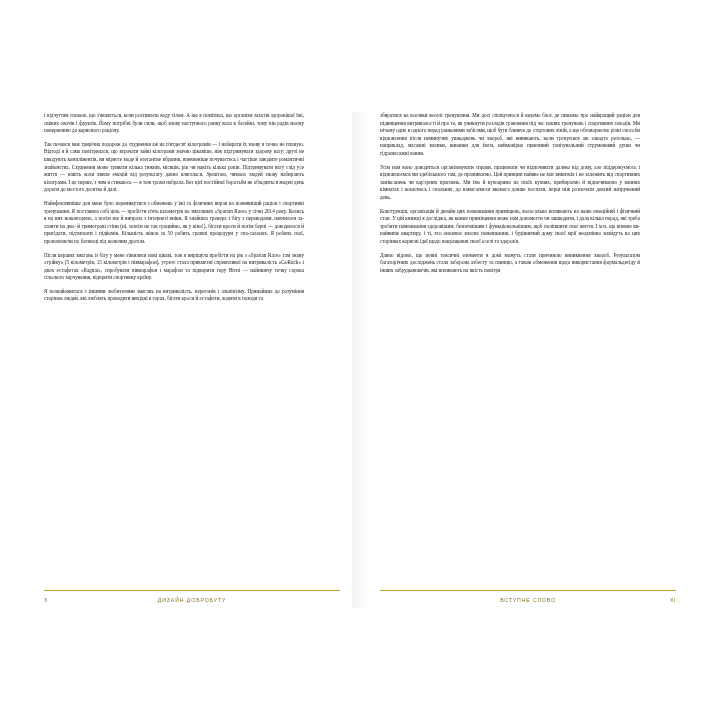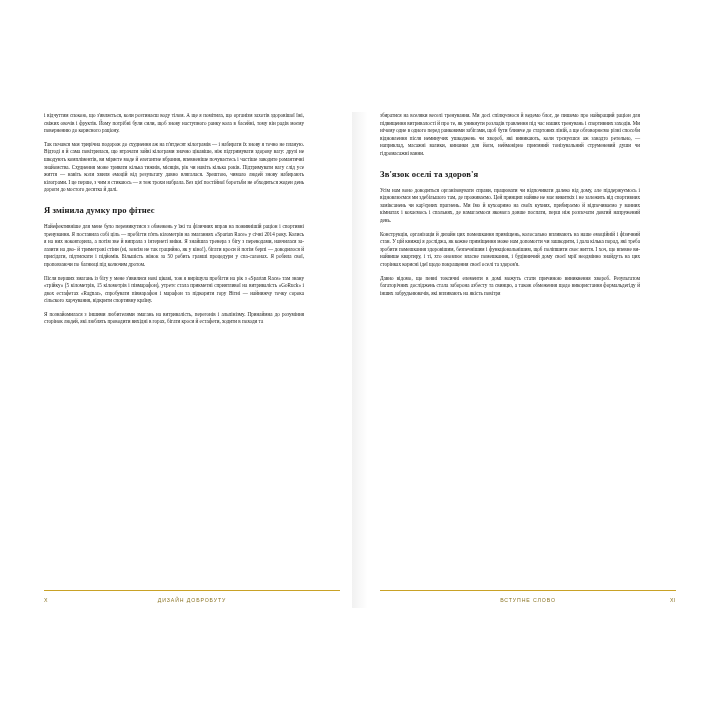--- a/index.html
+++ b/index.html
@@ -107,36 +107,34 @@
 <body>
 
 <div class="spread">
 
   <div class="gutter-shadow"></div>
 
   <div class="page page-left">
     <div class="col">
       <p class="body">і відчуттям спокою, що з'являється, коли розтинаєш воду тілом. А ще я помітила, що організм захотів здоровішої їжі, свіжих овочів і фруктів. Йому потрібні були сили, щоб знову наступного ранку кола в басейні, тому він радів моєму поверненню до корисного раціону.</p>
       <p class="body">Так почався моя трирічна подорож до схуднення аж на п'ятдесят кілограмів — і набирати їх знову я точно не планую. Відтоді я й сама пові­трилася, що втрачати зайві кілограми значно цікавіше, ніж підтримувати здорову вагу: друзі не шкодують компліментів, ви міряєте моде й еле­гантне вбрання, впевненіше почуваєтесь і частіше заводите романтич­ні знайомства. Схуднення може тривати кілька тижнів, місяців, рік чи навіть кілька років. Підтримувати вагу слід усе життя — навіть коли хвиля емоцій від результату давно влягалася. Зрештою, чимало людей знову набирають кілограми. І це перше, з чим я стикаюсь — я теж трохи набрала. Без цієї постійної боротьби не обходиться жоден день дороги до мостого десятка й далі.</p>
-      <h2 class="heading">Я змінила думку про фітнес</h2>
       <p class="body">Найефективніше для мене було перемикутися з обмежень у їжі та фізич­них вправ на поживнішій раціон і спортивні тренування. Я поставила собі ціль — пробігти п'ять кілометрів на змаганнях «Spartan Race» у січ­ні 2014 року. Колись я на них ноковторила, а потім зве й випрала з ін­тернеті вніки. Я знайшла тренера з бігу з переводами, навчилася за­лазити на дво- й триметрові стіни (ні, зовсім не так грацийно, як у кіно!), бігати кроси й потім берпі — доводилося й присідати, підтискати і під­йомів. Більшість жінок за 50 робить гравші процедури у спа-салонах. Я робила свої, проповзаючи по багнюці під колючим дротом.</p>
       <p class="body">Після перших змагань із бігу у мене з'явилися нові цікаві, тож я вирішу­ла пробігти на рік з «Spartan Race» там знану «трійку» (5 кілометрів, 15 кілометрів і півмарафон), утретє стала прикметні сприятливої на витривалість «GoRuck» і двох естафетах «Ragnar», спробувати пів­марафон і марафон та підкорити гору Вітні — найнижчу точку сорока сільского харчування, відкрити спортивну країну.</p>
       <p class="body">Я познайомилася з іншими любителями змагань на витривалість, перегонів і альпінізму. Принаймна до розуміння сторінок людей, які люблять проводити вихідні в горах, бігати кроси й естафети, ходити в походи та</p>
     </div>
     <div class="footer">
       <div class="rule"></div>
       <div class="folio left-folio">X</div>
       <div class="running-head left-running">ДИЗАЙН ДОБРОБУТУ</div>
     </div>
   </div>
 
   <div class="page page-right">
     <div class="col">
       <p class="body">збиратися на вселяки веселі тренування. Ми досі спілкуємося й веде­мо блог, де пишемо про найкращий раціон для підвищення витрива­лості й про те, як уникнути розладів травлення під час наших трену­вань і спортивних заходів. Ми нічому одне в одного перед ранковими забігами, щоб бути ближче до стартових ліній, а ще обговорюємо різні способи відновлення після неминучих ушкоджень чи хвороб, які вини­кають, коли трєнуєшся аж занадто ретельно, — наприклад, масажні ва­лики, кинанки для йоги, неймовірно приємний тонізувальний струме­невий души чи гідромасажні ванни.</p>
-      <h2 class="heading">Зв'язок оселі та здоров'я</h2>
       <p class="body">Усім нам воно доводиться організовувати справи, працювати чи відпо­чивати далеко від дому, але піддержуємось і відновлюємся ми зде­більшого там, де проживаємо. Цей принцип найяве не має викиткіх і не залежить від спортивних заміксанень чи кар'єрних прагнень. Ми їмо й кухоаримо на своїх кухнях, прибираємо й відпочиваємо у ванних кімнатах і кохаємось і спальнях, де намагаємося якомога до­вше поспати, перш ніж розпочати довгий напружений день.</p>
       <p class="body">Конструкція, організація й дизайн цих помешкання приміщень, коло­сально впливають на наше емоційній і фізичний стан. У цій книжці я досліджа, як кожне приміщення може нам допомогти чи зашкодити, і дала кілька порад, які треба зробити помешкання здоровішим, безпечнішим і функціональнішим, щоб поліпшити своє життя. І хоч, що впевне ви­найвише квартиру, і ті, хто оновлює власне помешкання, і будівничий дому своєї мрії неодмінно знайдуть на цих сторінках корисні ідеї щодо покра­щення своєї оселі та здоров'я.</p>
       <p class="body">Давно відомо, що певні токсичні елементи в домі можуть стати причи­ною виникнення хвороб. Результатом багаторічних досліджень стала заборона азбесту та свинцю, а також обмеження щодо використання формальдегіду й інших забрудьнювачів, які впливають на якість повітря</p>
     </div>
     <div class="footer">
       <div class="rule"></div>
       <div class="running-head right-running">ВСТУПНЕ СЛОВО</div>
       <div class="folio right-folio">XI</div>
     </div>
   </div>

